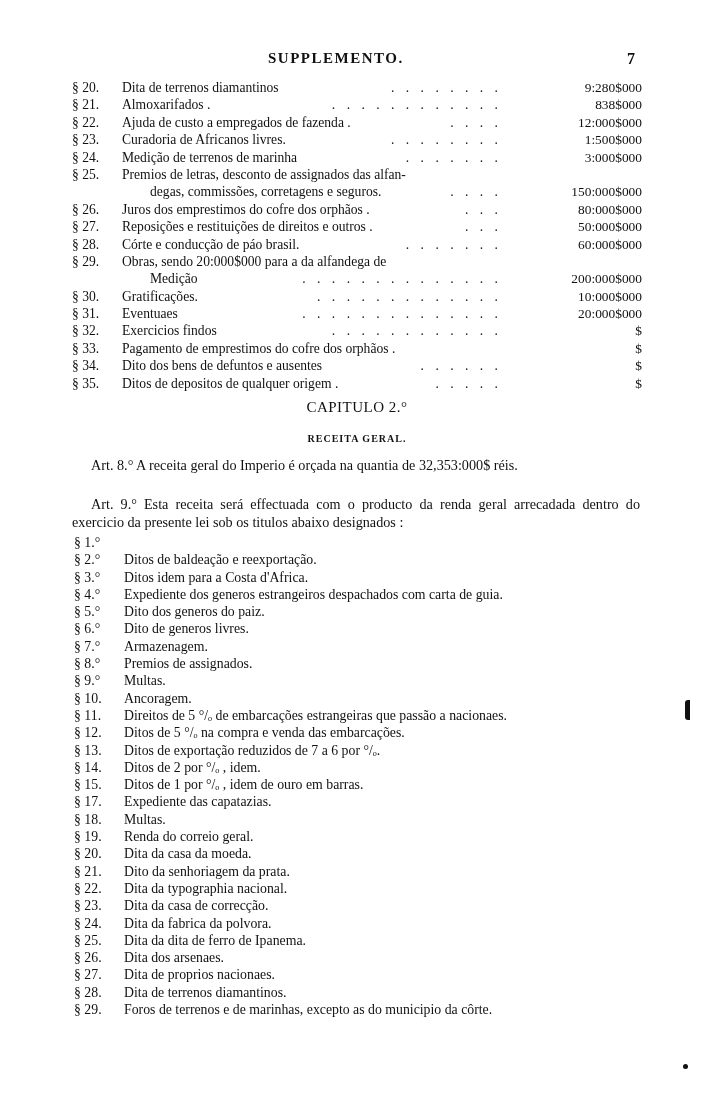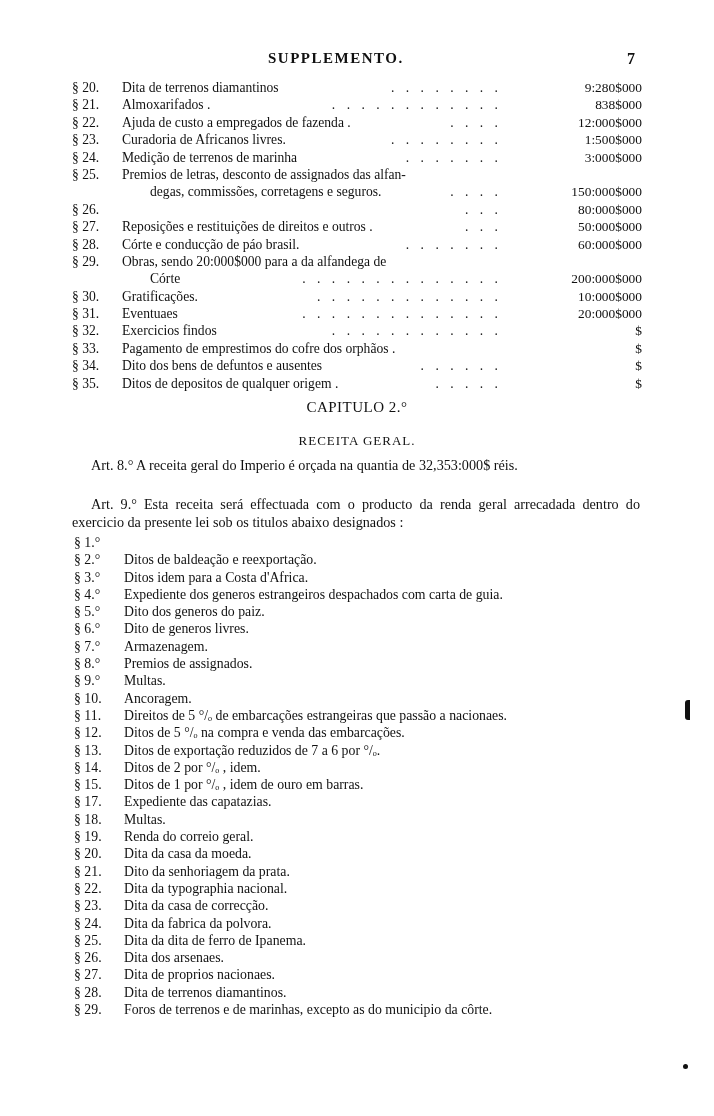--- a/index.html
+++ b/index.html
@@ -13,21 +13,21 @@
 
   .exp { position: absolute; left: 72px; top: 79px; width: 570px; }
   .exp .row { position: relative; height: 17.4px; font-size: 13.6px; line-height: 17.4px; white-space: nowrap; }
   .exp .sec { position: absolute; left: 0; }
   .exp .desc { position: absolute; left: 50px; }
   .exp .desc.indent { left: 78px; }
   .exp .dots { position: absolute; left: 0; width: 430px; text-align: right; letter-spacing: 4px; color: #222; }
   .exp .amt { position: absolute; right: 0; text-align: right; font-weight: normal; font-size: 13.4px; }
 
   .chap { position: absolute; top: 399px; left: 0; width: 714px; text-align: center; font-size: 15px; letter-spacing: 0.5px; }
-  .sub { position: absolute; top: 433px; left: 0; width: 714px; text-align: center; font-size: 13px; letter-spacing: 1px; font-weight: normal; }
+  .sub { position: absolute; top: 433px; left: 0; width: 714px; text-align: center; font-size: 10px; letter-spacing: 1px; font-weight: bold; }
 
   .art { position: absolute; left: 72px; width: 568px; font-size: 14.2px; line-height: 18px; text-align: justify; }
   .art .lead { text-indent: 19px; }
 
   .rev { position: absolute; left: 74px; top: 534px; width: 580px; }
   .rev .row { position: relative; height: 17.3px; font-size: 13.8px; line-height: 17.3px; white-space: nowrap; }
   .rev .sec { position: absolute; left: 0; }
   .rev .desc { position: absolute; left: 50px; }
 
   .mark { position: absolute; background: #111; }
@@ -80,20 +80,21 @@
         <span class="amt"></span>
       </div>
       <div class="row">
         <span class="sec"></span>
         <span class="desc indent">degas, commissões, corretagens e seguros.</span>
         <span class="dots">. . . .</span>
         <span class="amt">150:000$000</span>
       </div>
       <div class="row">
         <span class="sec">§ 26.</span>
+        <span class="desc">Juros dos emprestimos do cofre dos orphãos .</span>
         <span class="dots">. . .</span>
         <span class="amt">80:000$000</span>
       </div>
       <div class="row">
         <span class="sec">§ 27.</span>
         <span class="desc">Reposições e restituições de direitos e outros .</span>
         <span class="dots">. . .</span>
         <span class="amt">50:000$000</span>
       </div>
       <div class="row">
@@ -103,21 +104,21 @@
         <span class="amt">60:000$000</span>
       </div>
       <div class="row">
         <span class="sec">§ 29.</span>
         <span class="desc">Obras, sendo 20:000$000 para a da alfandega de</span>
         <span class="dots"></span>
         <span class="amt"></span>
       </div>
       <div class="row">
         <span class="sec"></span>
-        <span class="desc indent">Córte</span>
+        <span class="desc indent">Medição</span>
         <span class="dots">. . . . . . . . . . . . . .</span>
         <span class="amt">200:000$000</span>
       </div>
       <div class="row">
         <span class="sec">§ 30.</span>
         <span class="desc">Gratificações.</span>
         <span class="dots">. . . . . . . . . . . . .</span>
         <span class="amt">10:000$000</span>
       </div>
       <div class="row">

